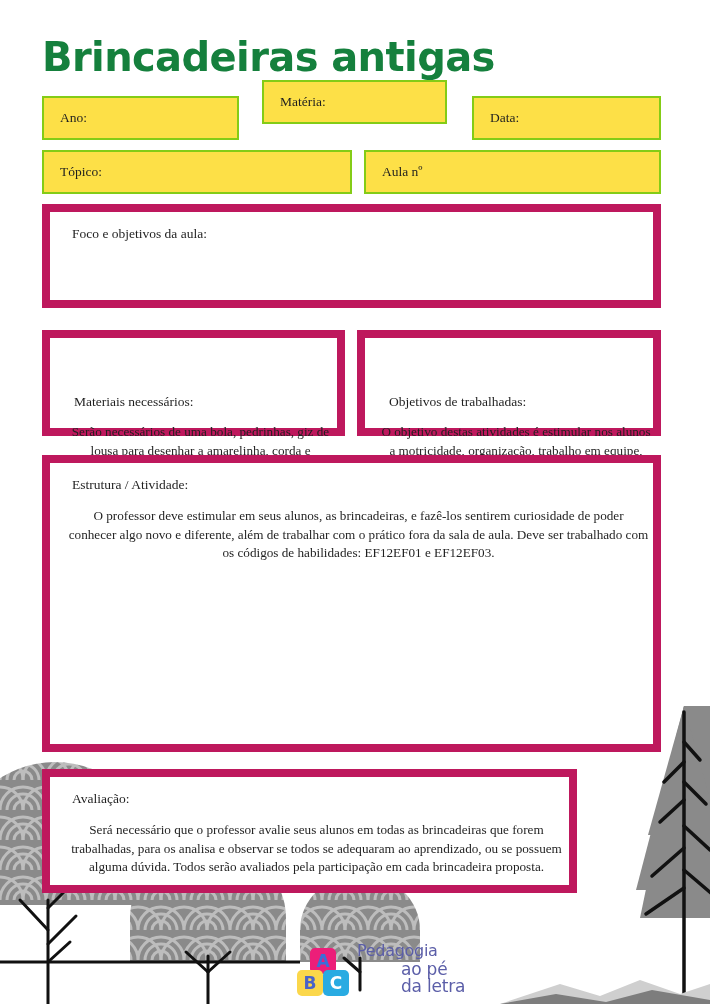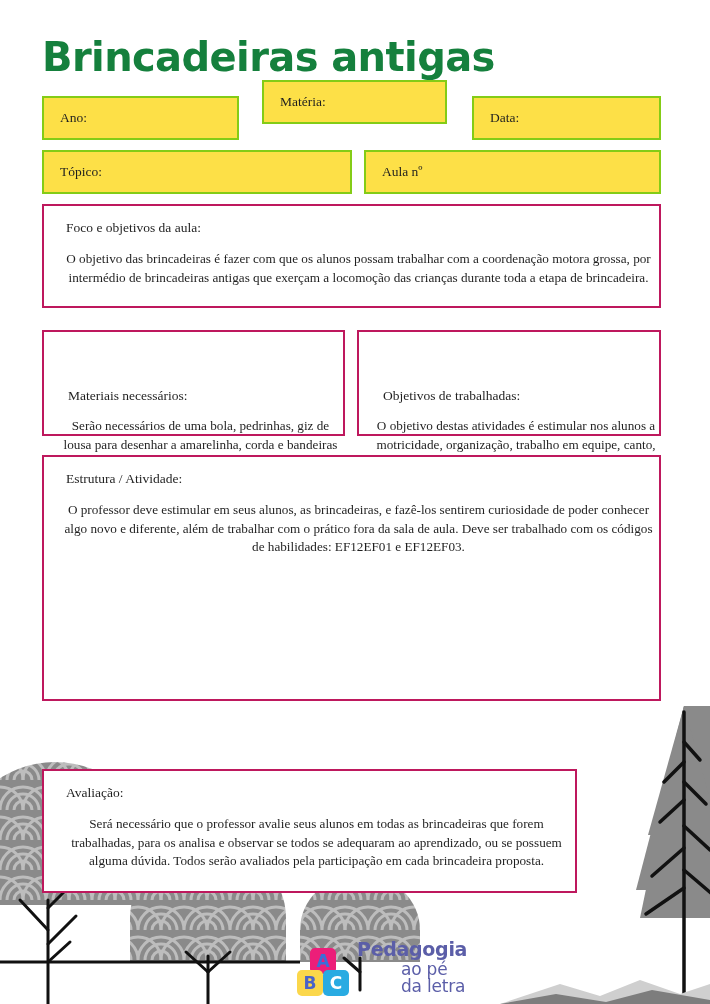--- a/index.html
+++ b/index.html
@@ -76,21 +76,21 @@
     left: 16px;
     top: 50%;
     transform: translateY(-50%);
     font-size: 13.5px;
   }
 
   
   .panel {
     position: absolute;
     box-sizing: border-box;
-    border: 2px solid #be185d;
+    border: 8px solid #be185d;
     background: #ffffff;
     padding: 12px 0 10px 14px;
   }
   .panel .heading {
     display: block;
     font-size: 13.5px;
     color: #1f1f1f;
     text-align: left;
     margin: 2px 0 0 8px;
   }
@@ -100,21 +100,21 @@
     line-height: 1.42;
     color: #1f1f1f;
     text-align: center;
     margin-top: 14px;
     padding: 0 6px;
   }
 
   .panel-foco   { left: 42px;  top: 204px; width: 619px; height: 104px; }
   .panel-mat    { left: 42px;  top: 330px; width: 303px; height: 106px; }
   .panel-obj    { left: 357px; top: 330px; width: 304px; height: 106px; }
-  .panel-estru  { left: 42px;  top: 455px; width: 619px; height: 246px; }
+  .panel-estru  { left: 42px;  top: 455px; width: 619px; height: 297px; }
   .panel-aval   { left: 42px;  top: 769px; width: 535px; height: 124px; }
 
   .panel-mat .body,
   .panel-obj .body {
     margin-top: 12px;
     padding: 0 2px;
     line-height: 1.45;
   }
   .panel-mat .heading,
   .panel-obj .heading { margin-left: 10px; margin-top: 44px; }
@@ -159,23 +159,22 @@
 
   .logo-text {
     margin-left: 8px;
     color: #5b5ea8;
     font-family: "DejaVu Sans", "Liberation Sans", sans-serif;
     line-height: 1.0;
     padding-bottom: 1px;
   }
   .logo-text .l1 {
     display: block;
-    font-size: 19px;
+    font-size: 16px;
     letter-spacing: -0.3px;
-    font-weight: bold;
   }
   .logo-text .l2 {
     display: block;
     font-size: 17px;
     letter-spacing: -0.2px;
     margin-top: 2px;
     margin-left: 44px;
   }
 </style>
 </head>
@@ -266,21 +265,20 @@
 
     <div class="fbox field-inline field-topic">
       <span class="lbl">Tópico:</span>
     </div>
     <div class="fbox field-inline field-aula">
       <span class="lbl">Aula nº</span>
     </div>
 
     <div class="panel panel-foco">
       <span class="heading">Foco e objetivos da aula:</span>
-      <span class="body">O objetivo das brincadeiras é fazer com que os alunos possam trabalhar com a coordenação motora grossa, por intermédio de brincadeiras antigas que exerçam a locomoção das crianças durante toda a etapa de brincadeira.</span>
     </div>
 
     <div class="panel panel-mat">
       <span class="heading">Materiais necessários:</span>
       <span class="body">Serão necessários de uma bola, pedrinhas, giz de lousa para desenhar a amarelinha, corda e bandeiras coloridas</span>
     </div>
 
     <div class="panel panel-obj">
       <span class="heading">Objetivos de trabalhadas:</span>
       <span class="body">O objetivo destas atividades é estimular nos alunos a motricidade, organização, trabalho em equipe, canto, e memorização.</span>

